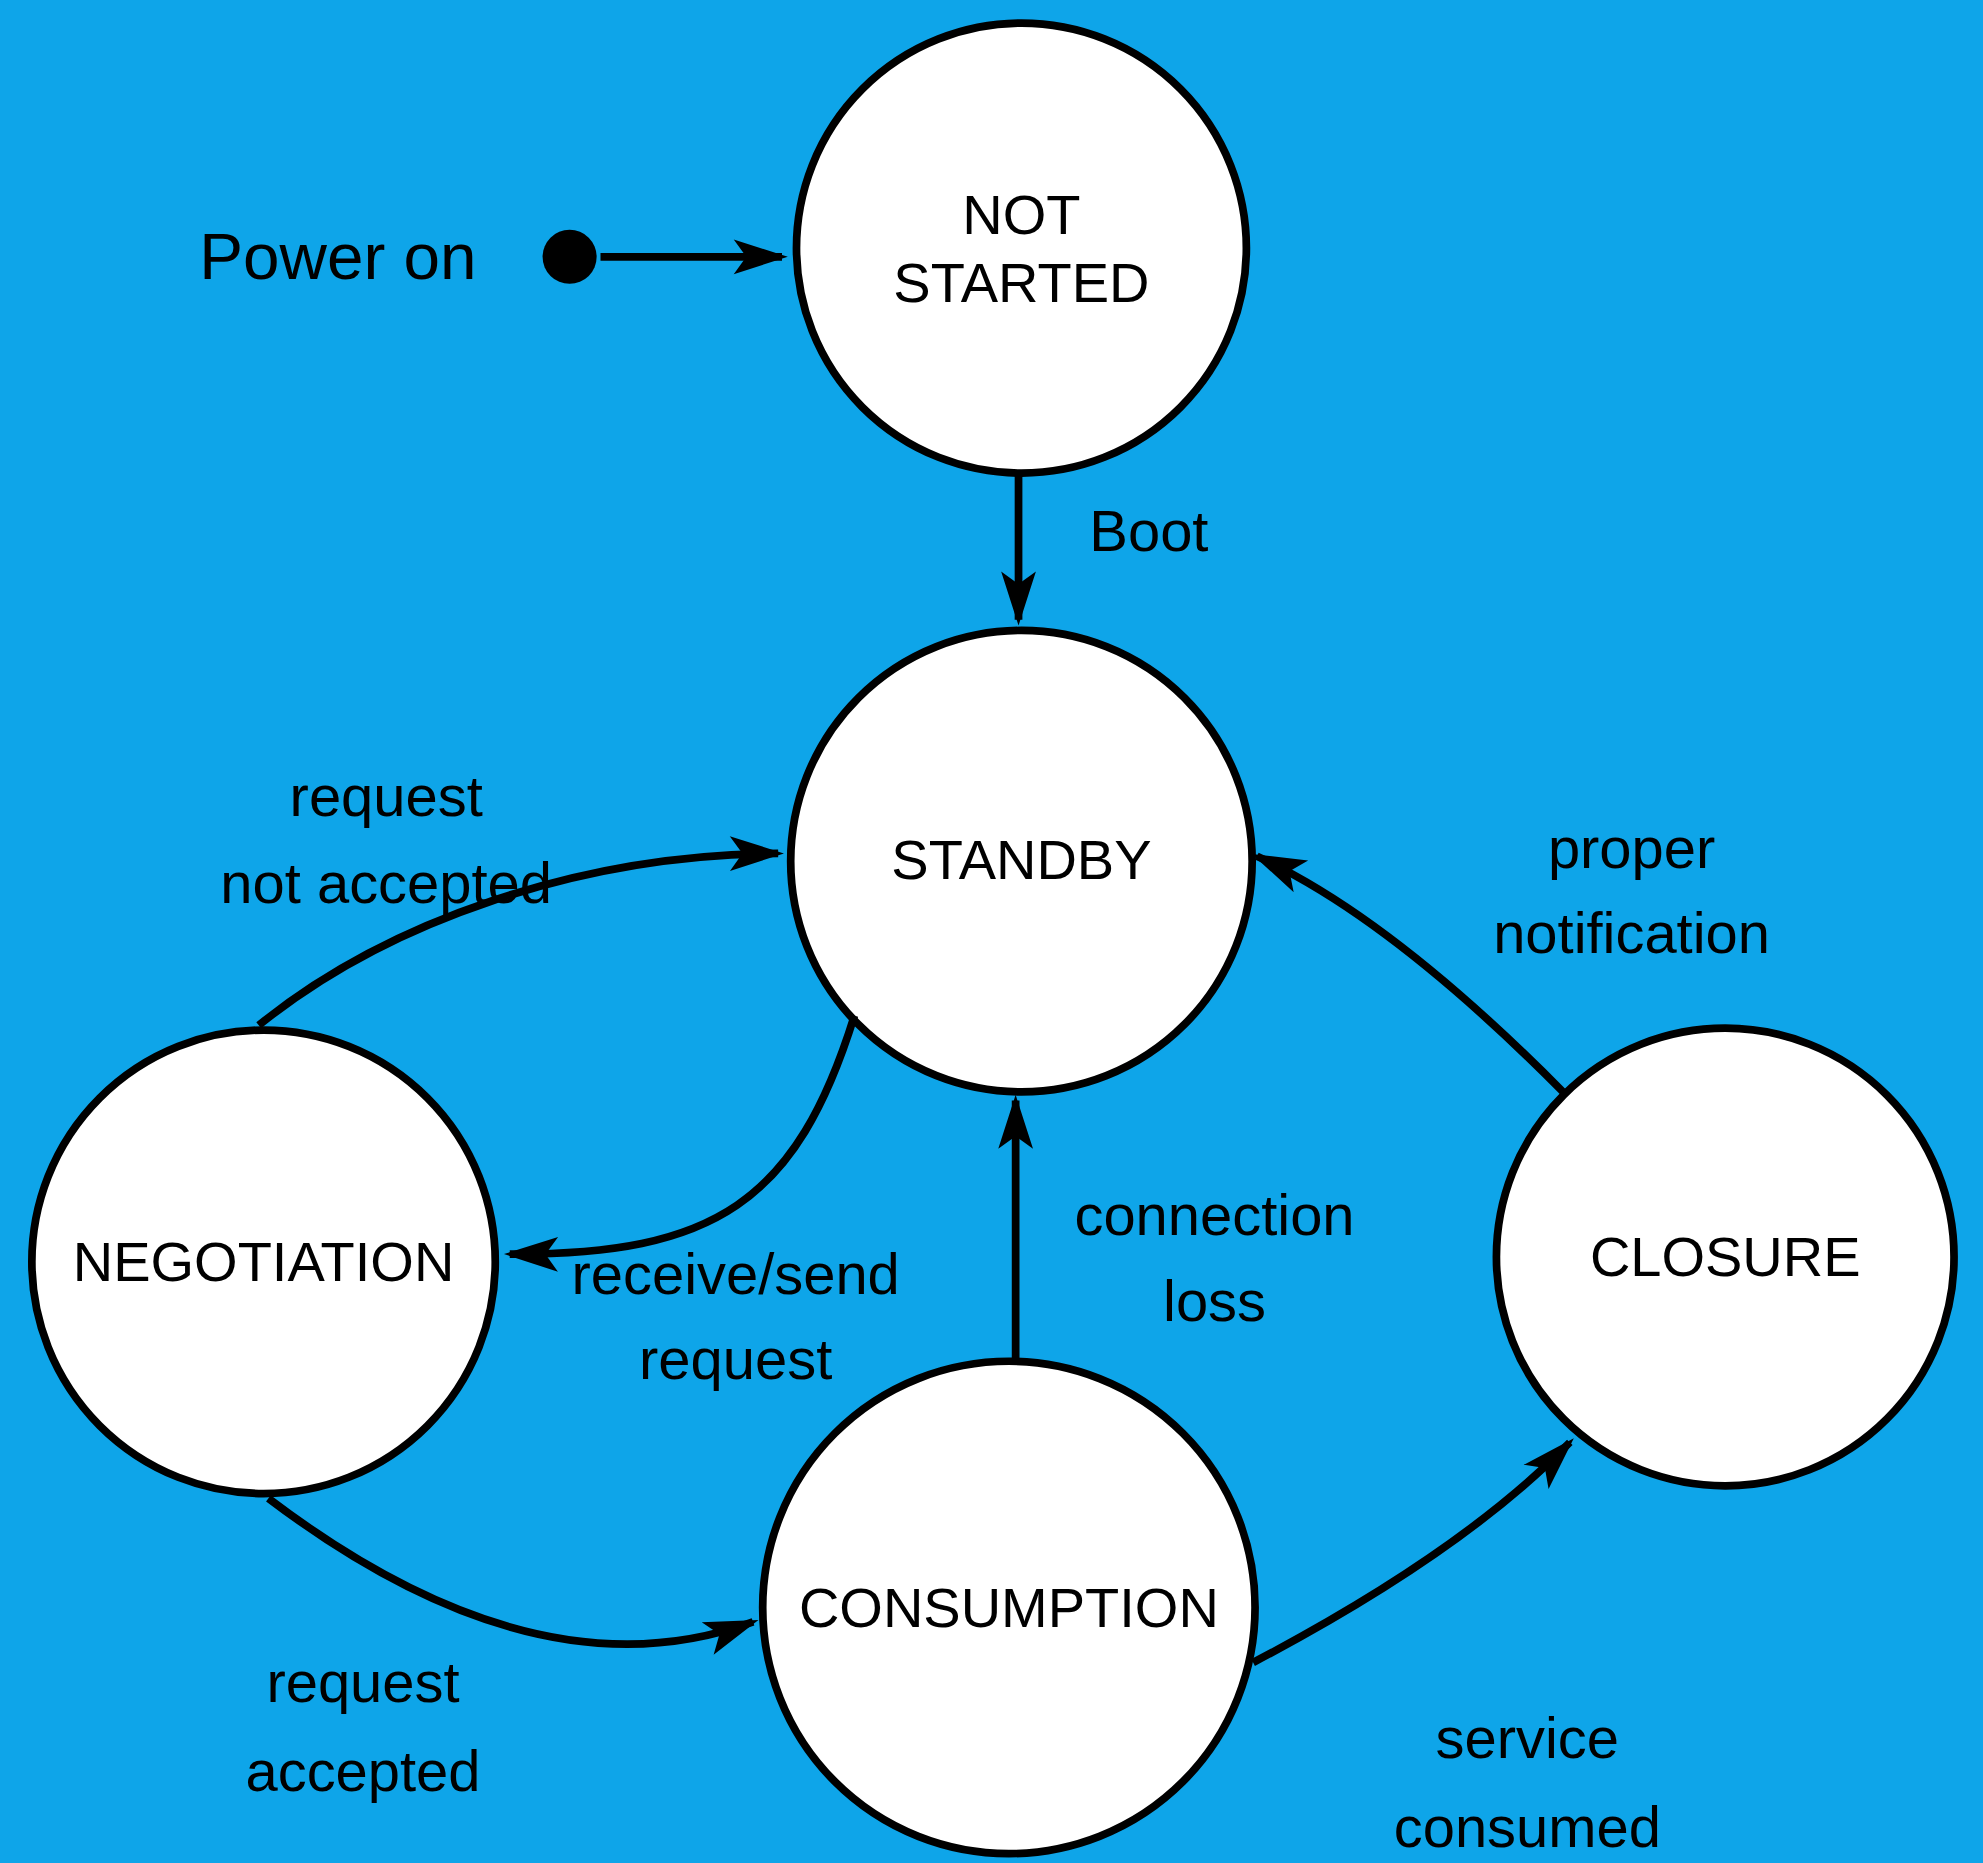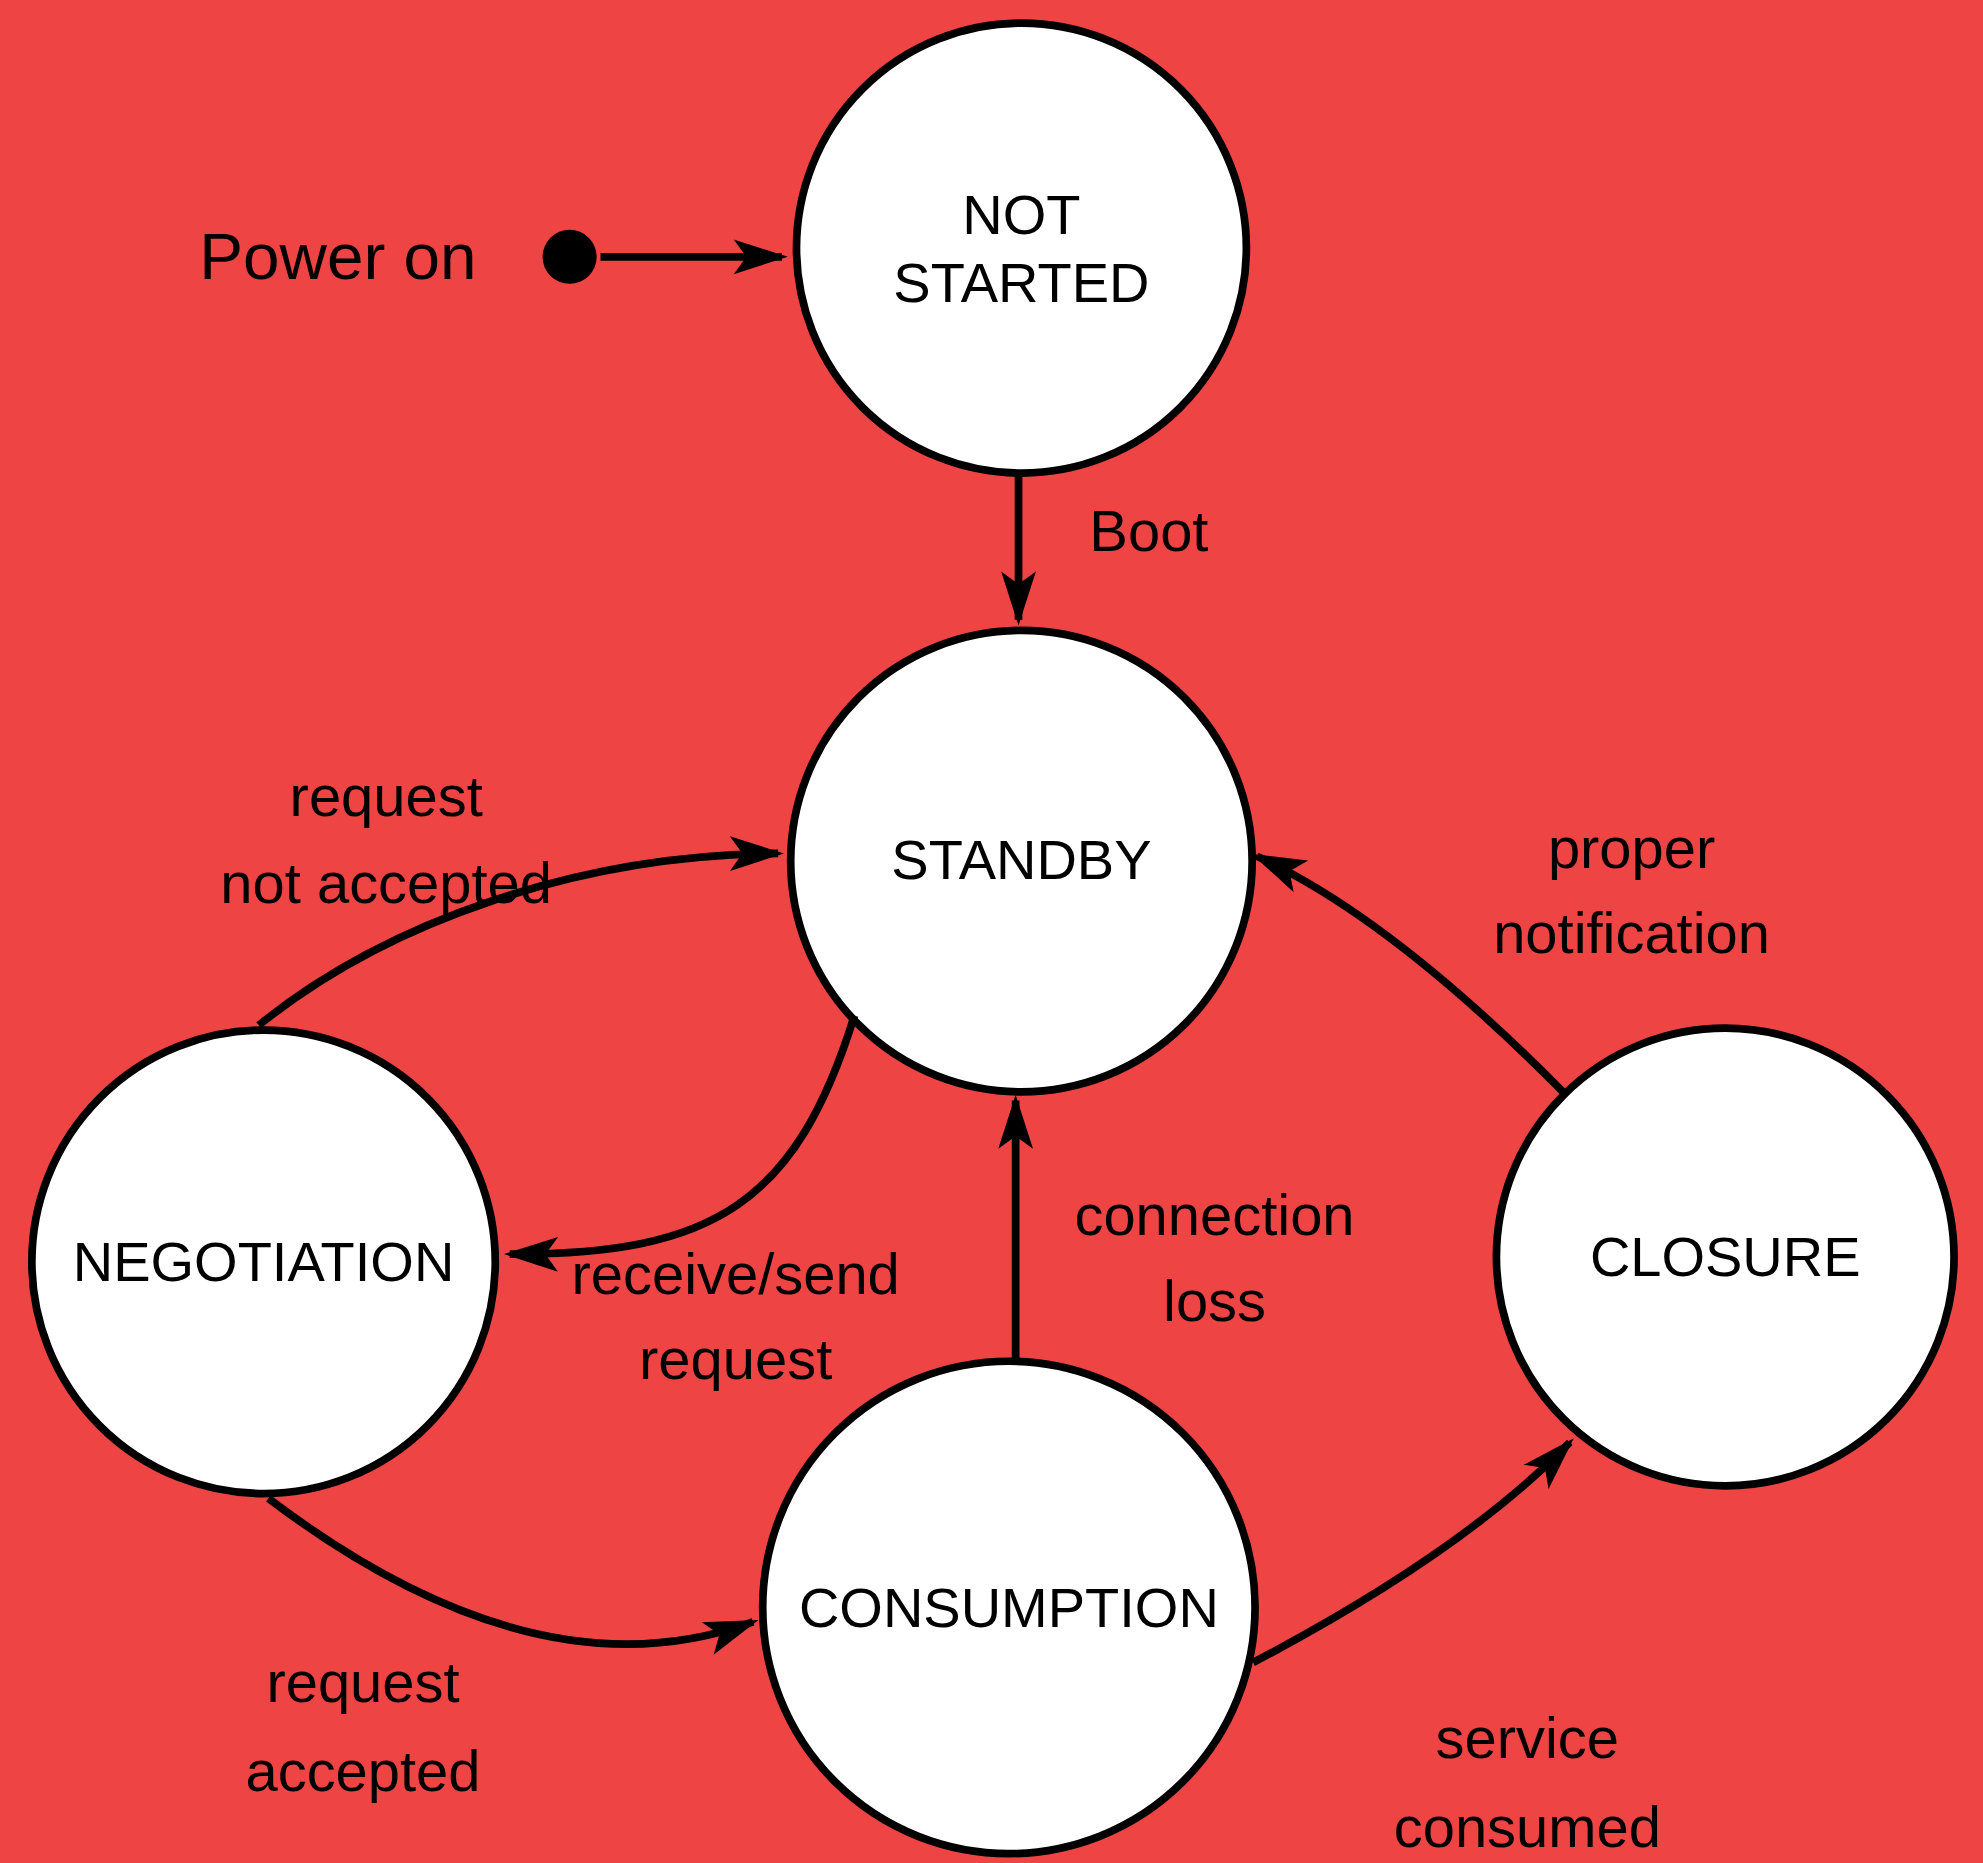--- a/index.html
+++ b/index.html
@@ -4,21 +4,21 @@
 <style>
   html, body {
     margin: 0;
     padding: 0;
     background: #ffffff;
   }
   .diagram-wrap {
     width: 100%;
     max-width: 1983px;
     margin: 0 auto;
-    background: #ef4444;
+    background: #0ea5e9;
   }
   svg {
     display: block;
     width: 100%;
     height: auto;
   }
   text {
     font-family: "Liberation Sans", "DejaVu Sans", sans-serif;
     fill: #000000;
     text-anchor: middle;

